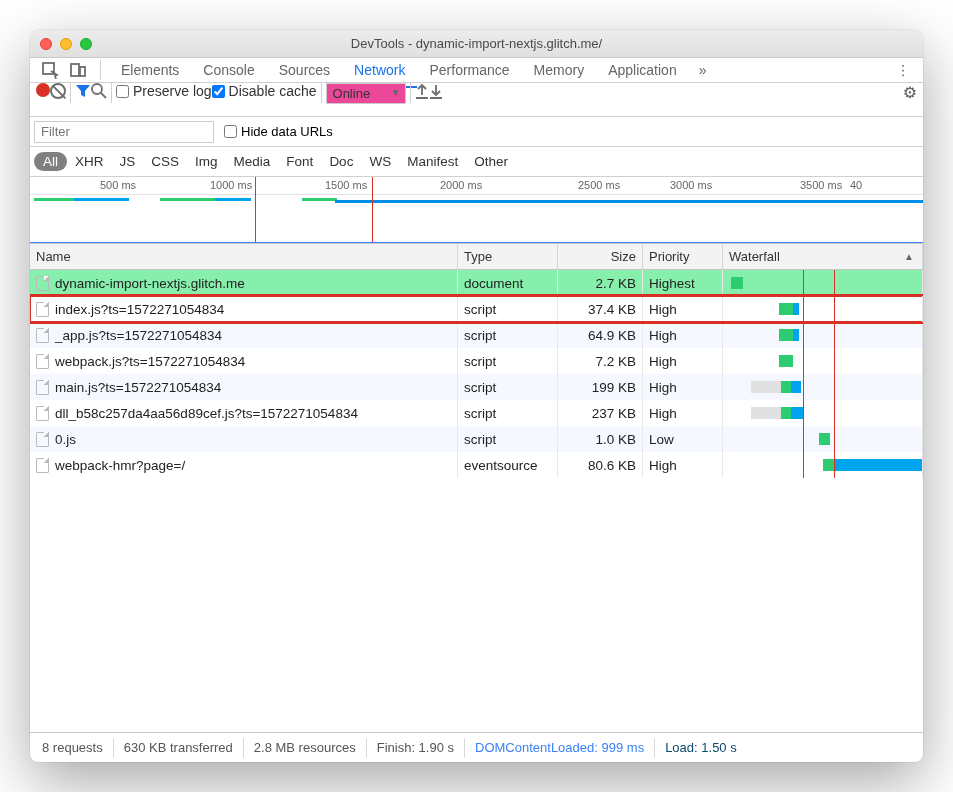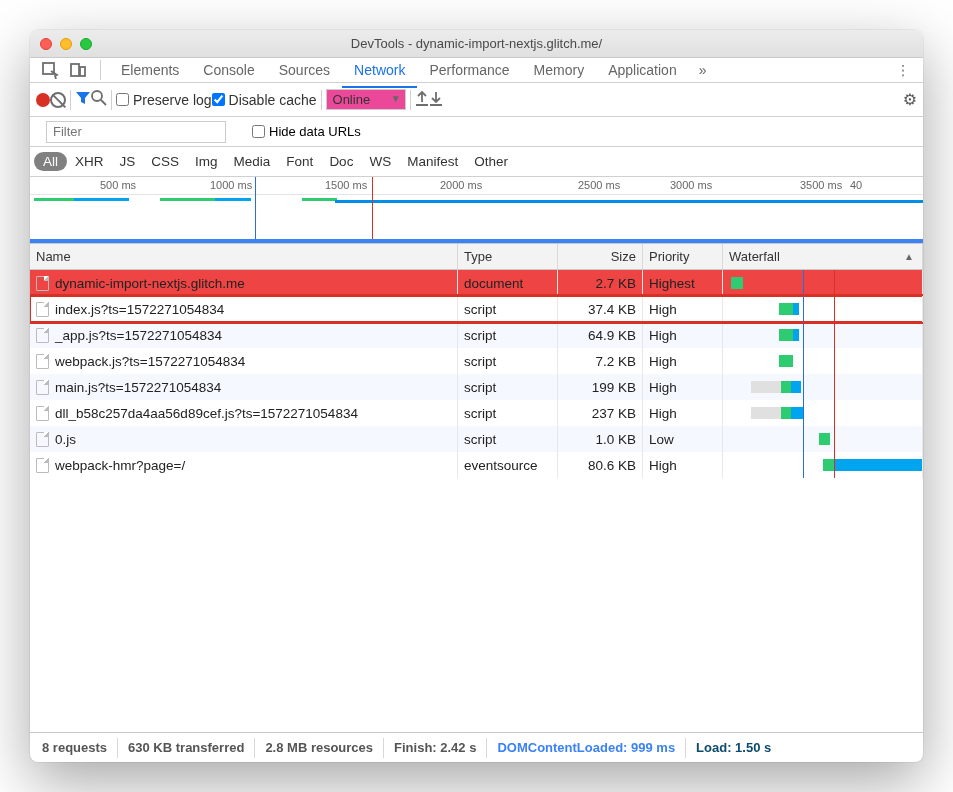--- a/index.html
+++ b/index.html
@@ -47,21 +47,21 @@
 .main-tabs .divider { width:1px; height:20px; background:#d0d0d0; margin:0 8px; }
 .main-tabs .tab { padding: 0 12px; height:35px; display:flex; align-items:center; cursor:pointer; }
 .main-tabs .tab.active { color:#1a73e8; border-bottom:2px solid #1a73e8; margin-bottom:-1px; }
 .main-tabs .spacer { flex:1; }
 
 
 .net-toolbar {
   height: 34px;
   border-bottom: 1px solid #d0d0d0;
   display: flex;
-  align-items: center;
+  align-items: flex-start;
   padding: 0 6px;
   font-size: 14px;
   color: #333;
 }
 .record-dot { width:14px; height:14px; border-radius:50%; background:#d93025; }
 .circ-icon { width:16px; height:16px; border:2px solid #6e6e6e; border-radius:50%; position:relative; }
 .circ-icon::after { content:''; position:absolute; width:18px; height:2px; background:#6e6e6e; top:6px; left:-2px; transform:rotate(45deg); }
 .funnel { color:#1a73e8; font-size:16px; }
 .mag { font-size:15px; color:#666; }
 .tb-divider { width:1px; height:20px; background:#d0d0d0; margin:0 4px; }
@@ -70,44 +70,44 @@
 .select-online { border:1px solid #ccc; padding:2px 18px 2px 6px; font-size:13px; position:relative; background:#ec4899; min-width:80px; }
 .select-online::after { content:'▼'; position:absolute; right:4px; top:3px; font-size:10px; color:#666; }
 .gear { font-size:16px; color:#5a5a5a; }
 
 
 .filter-bar {
   height: 30px;
   border-bottom: 1px solid #d0d0d0;
   display:flex;
   align-items:center;
-  padding:0 16px;
+  padding:0 4px;
   font-size:13px;
-  gap:26px;
+  gap:10px;
 }
 .filter-input { width:180px; height:22px; border:1px solid #ccc; padding:0 6px; font-size:13px; color:#777; }
 
 
 .type-bar {
   height: 30px;
   border-bottom: 1px solid #d0d0d0;
   display:flex;
   align-items:center;
   padding:0 4px;
   font-size:13.5px;
   color:#333;
   gap:0;
 }
 .type-bar .type { padding:2px 8px; cursor:pointer; }
 .type-bar .type.active { background:#808080; color:#fff; border-radius:10px; padding:2px 9px; }
 
 
 .timeline {
   height: 66px;
-  border-bottom: 4px solid #3b82f6;
+  border-bottom: 1px solid #3b82f6;
   position: relative;
   overflow:hidden;
 }
 .timeline-ticks { height:18px; border-bottom:1px solid #e4e4e4; position:relative; font-size:11px; color:#666; }
 .timeline-ticks span { position:absolute; top:2px; }
 .timeline-body { position:relative; height:48px; }
 .tl-seg { position:absolute; height:3px; top:3px; }
 .tl-line-blue { position:absolute; width:1px; background:#2c6cd6; top:-18px; bottom:0; }
 .tl-line-red { position:absolute; width:1px; background:#d93025; top:-18px; bottom:0; }
 .tl-hbar { position:absolute; height:3px; background:#008ee6; }
@@ -123,21 +123,21 @@
 .col-size { width:85px; justify-content:flex-end; }
 .col-prio { width:80px; }
 .col-wf { flex:1; position:relative; }
 .col-wf .tri { position:absolute; right:8px; font-size:10px; color:#666; }
 
 
 .tbl-body { flex: 0 0 auto; font-size:13.5px; color:#222; background:#fff; }
 .row { display:flex; height:26px; align-items:stretch; }
 .row:nth-child(odd) { background:#f5f9ff; }
 .row:nth-child(even) { background:#fff; }
-.row.sel { background:#ef4444; }
+.row.sel { background:#86efac; }
 .row > div { border-right:1px solid #e8e8e8; padding:0 6px; display:flex; align-items:center; overflow:hidden; white-space:nowrap; }
 .row .col-size { justify-content:flex-end; }
 .row .col-wf { position:relative; padding:0; }
 .file-icon { width:13px; height:15px; border:1px solid #bbb; border-radius:1px; margin-right:6px; position:relative; flex-shrink:0; }
 .file-icon::after { content:''; position:absolute; top:-1px; right:-1px; width:5px; height:5px; background:linear-gradient(135deg,#fff 49%,#bbb 50%); }
 
 .highlight-row { outline:3px solid #d93025; outline-offset:-1px; position:relative; z-index:5; }
 
 
 .wf-track { position:absolute; inset:0; }
@@ -149,21 +149,21 @@
 
 
 .tbl-empty { flex:1; border-top:0; }
 
 
 .footer {
   height:30px; border-top:1px solid #c8c8c8;
   display:flex; align-items:center;
   font-size:13px; color:#555; padding:0 2px;
 }
-.footer > span { padding:0 10px; border-right:1px solid #d8d8d8; height:20px; display:flex; align-items:center;font-weight:bold; }
+.footer > span { padding:0 10px; border-right:1px solid #d8d8d8; height:20px; display:flex; align-items:center; }
 .footer > span:last-child { border-right:none; }
 .footer .dcl { color:#3b82f6; }
 .footer .ld { color:#0c4a6e; }
 
 svg.stroke { stroke:#6e6e6e; stroke-width:1.8; fill:none; }
 
 </style>
 </head>
 <body>
 
@@ -442,18 +442,18 @@
         </div>
       </div>
     </div>
 
   <div class="tbl-empty"></div>
 
   <div class="footer">
     <span>8 requests</span>
     <span>630 KB transferred</span>
     <span>2.8 MB resources</span>
-    <span>Finish: 2.42 s</span>
+    <span>Finish: 1.90 s</span>
     <span class="dcl">DOMContentLoaded: 999 ms</span>
     <span class="ld">Load: 1.50 s</span>
   </div>
 
 </div>
 
 </body></html>

